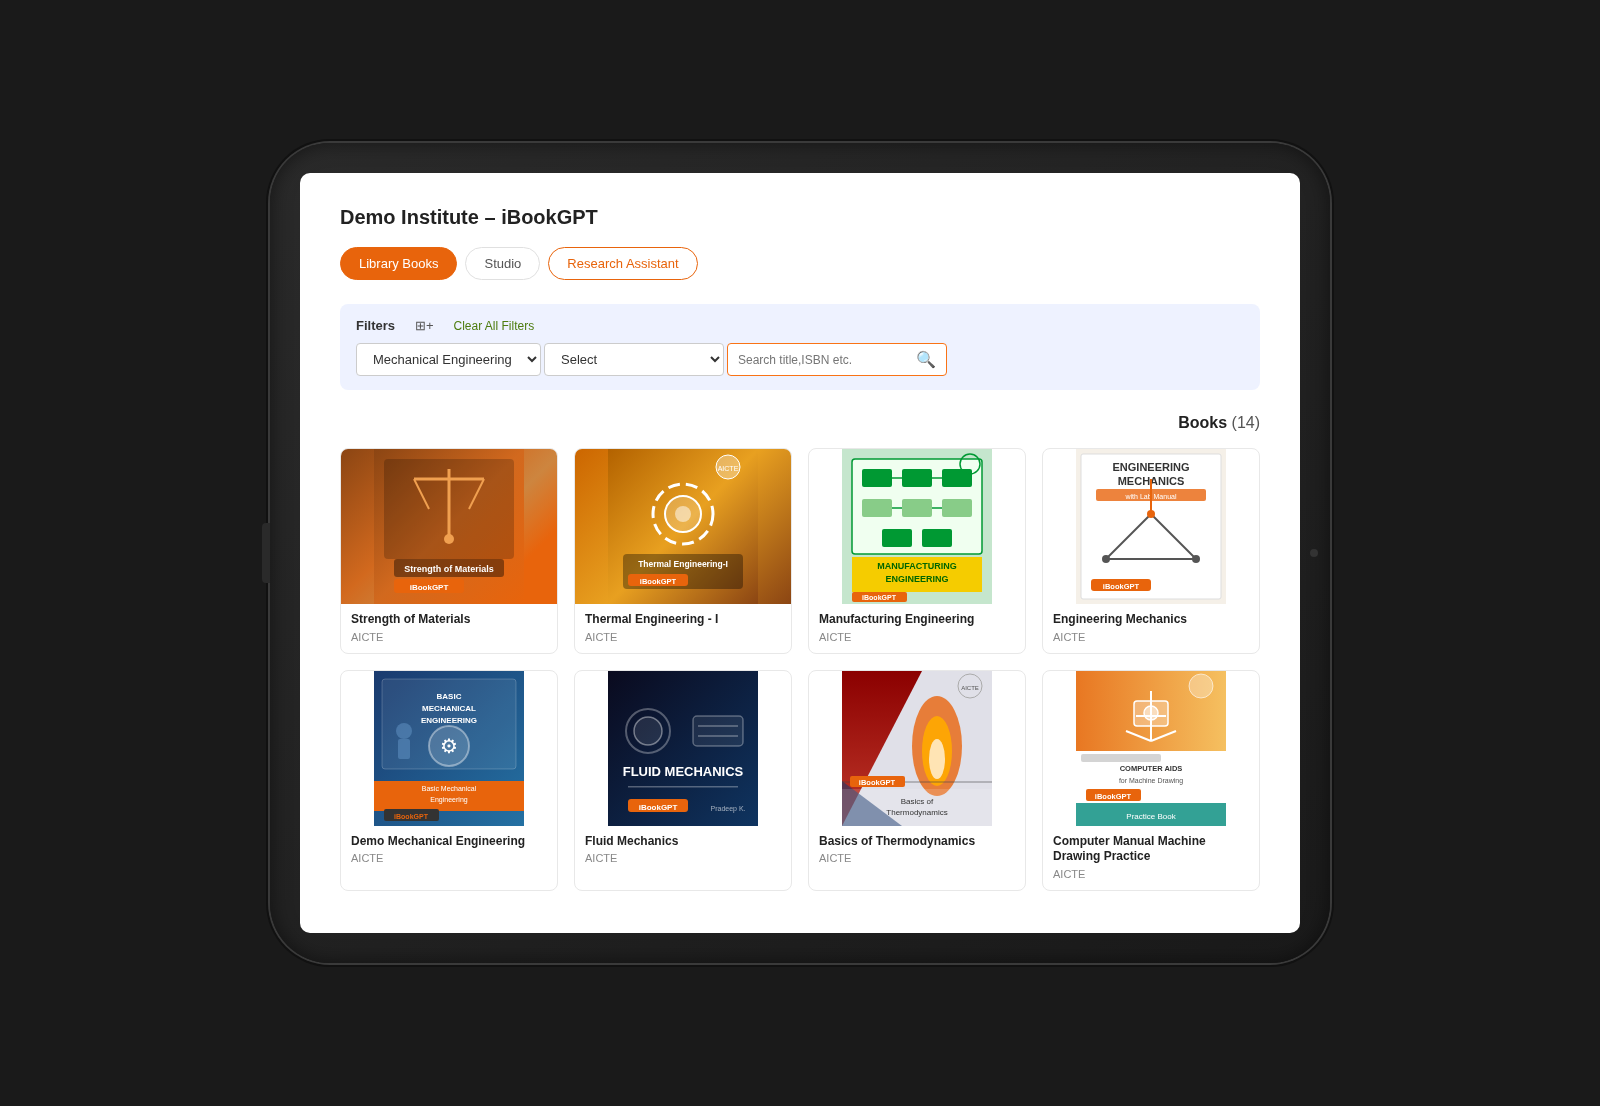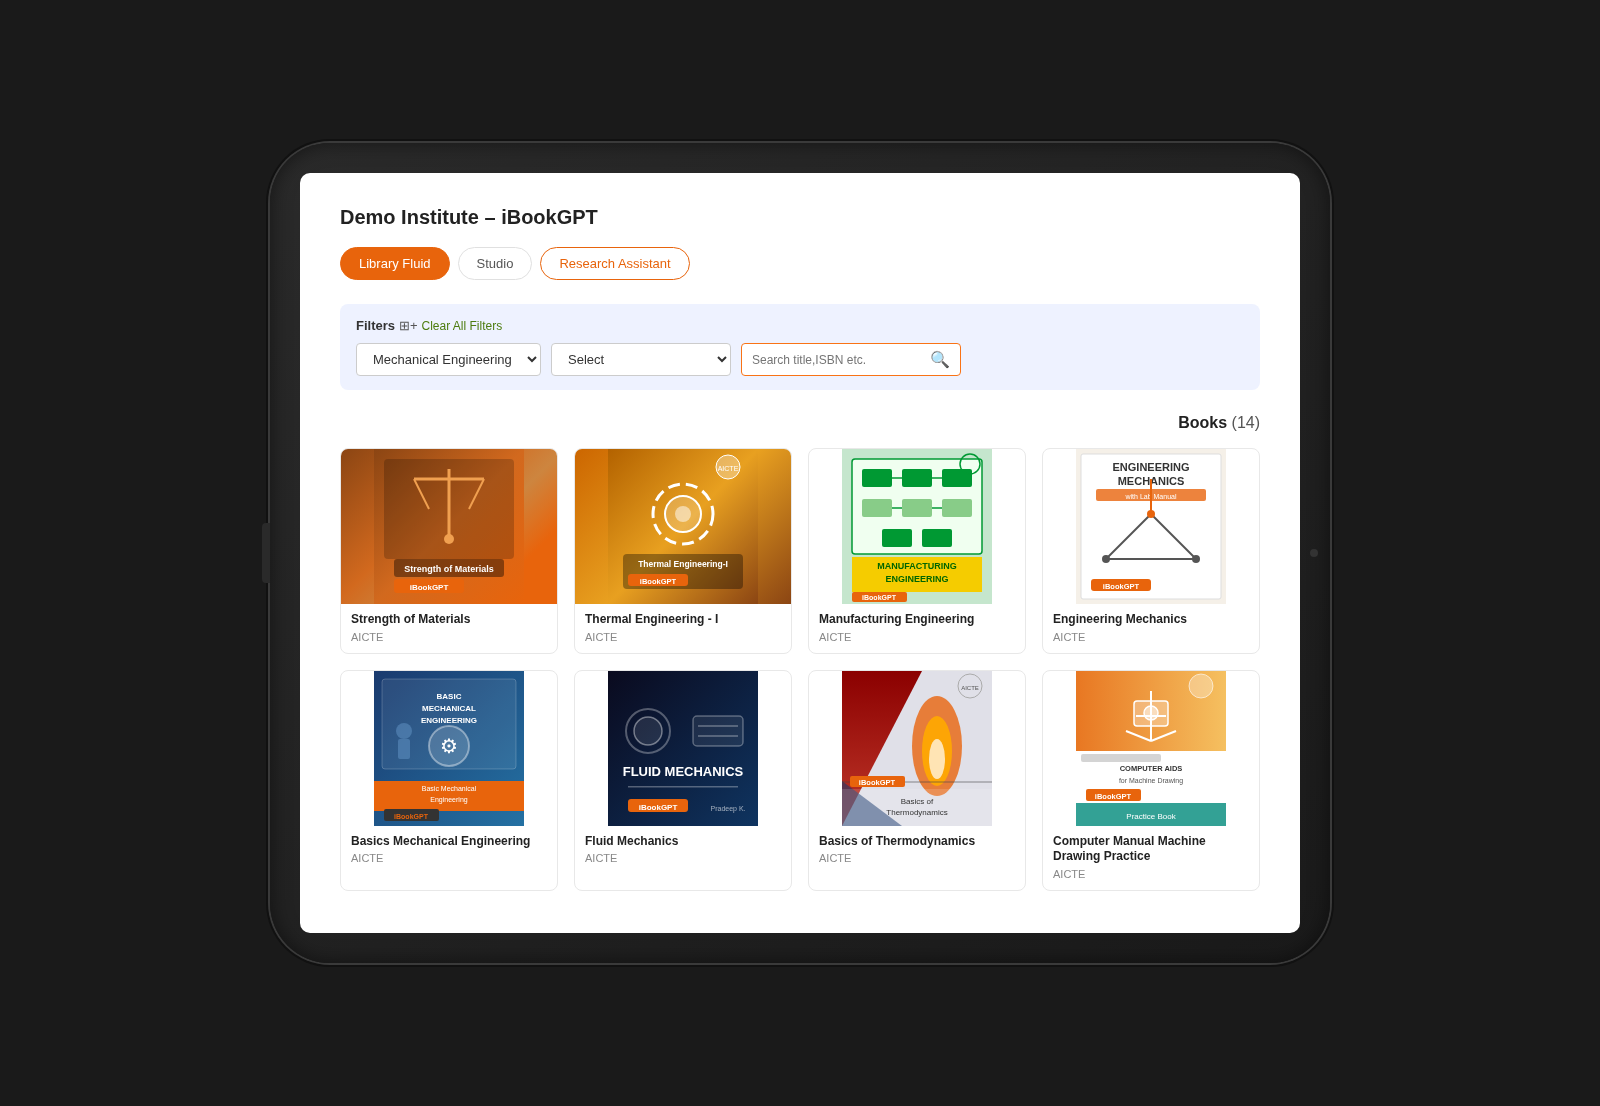--- a/index.html
+++ b/index.html
@@ -95,21 +95,21 @@
     .filters-section {
       background: #eef2ff;
       border-radius: 8px;
       padding: 14px 16px;
       margin-bottom: 24px;
     }
 
     .filters-header {
       display: flex;
       align-items: center;
-      gap: 4px;
+      gap: 20px;
       margin-bottom: 10px;
     }
 
     .filters-label {
       font-size: 13px;
       font-weight: 600;
       color: #333;
     }
 
     .filter-icon {
@@ -119,21 +119,21 @@
 
     .clear-filters {
       font-size: 12px;
       color: #4d7c0f;
       cursor: pointer;
       text-decoration: none;
     }
 
     .filters-row {
       display: flex;
-      gap: 10px;
+      gap: 3px;
       align-items: center;
     }
 
     .filter-select {
       padding: 7px 12px;
       border: 1px solid #ccc;
       border-radius: 4px;
       font-size: 13px;
       color: #333;
       background: #fff;
@@ -238,21 +238,21 @@
 
 <div class="tablet-frame">
   <div class="left-button"></div>
   <div class="right-dot"></div>
   <div class="tablet-screen">
     <div class="content">
 
       <div class="page-title">Demo Institute – iBookGPT</div>
 
       <div class="tabs">
-        <button class="tab-btn active">Library Fluid</button>
+        <button class="tab-btn active">Library Books</button>
         <button class="tab-btn">Studio</button>
         <button class="tab-btn outline-orange">Research Assistant</button>
       </div>
 
       <div class="filters-section">
         <div class="filters-header">
           <span class="filters-label">Filters</span>
           <span class="filter-icon">⊞+</span>
           <a class="clear-filters">Clear All Filters</a>
         </div>
@@ -426,21 +426,21 @@
               <rect x="24" y="68" width="12" height="20" fill="rgba(100,150,200,0.5)" rx="2"></rect>
 
               <rect x="0" y="110" width="150" height="30" fill="#e8640c"></rect>
               <text x="75" y="120" text-anchor="middle" fill="#fff" font-size="7">Basic Mechanical</text>
               <text x="75" y="131" text-anchor="middle" fill="#fff" font-size="7">Engineering</text>
               <rect x="10" y="138" width="55" height="12" fill="#333" rx="2"></rect>
               <text x="37" y="148" text-anchor="middle" fill="#e8640c" font-size="7" font-weight="bold">iBookGPT</text>
             </svg>
           </div>
           <div class="book-info">
-            <div class="book-title">Basics Mechanical Engineering</div>
+            <div class="book-title">Demo Mechanical Engineering</div>
             <div class="book-publisher">AICTE</div>
           </div>
         </div>
 
         <div class="book-card">
           <div class="book-cover">
             <svg class="book-svg" viewBox="0 0 150 155" xmlns="http://www.w3.org/2000/svg">
               <defs>
                 <linearGradient id="g6" x1="0%" y1="0%" x2="100%" y2="100%">
                   <stop offset="0%" style="stop-color:#0a0a1e"></stop>

